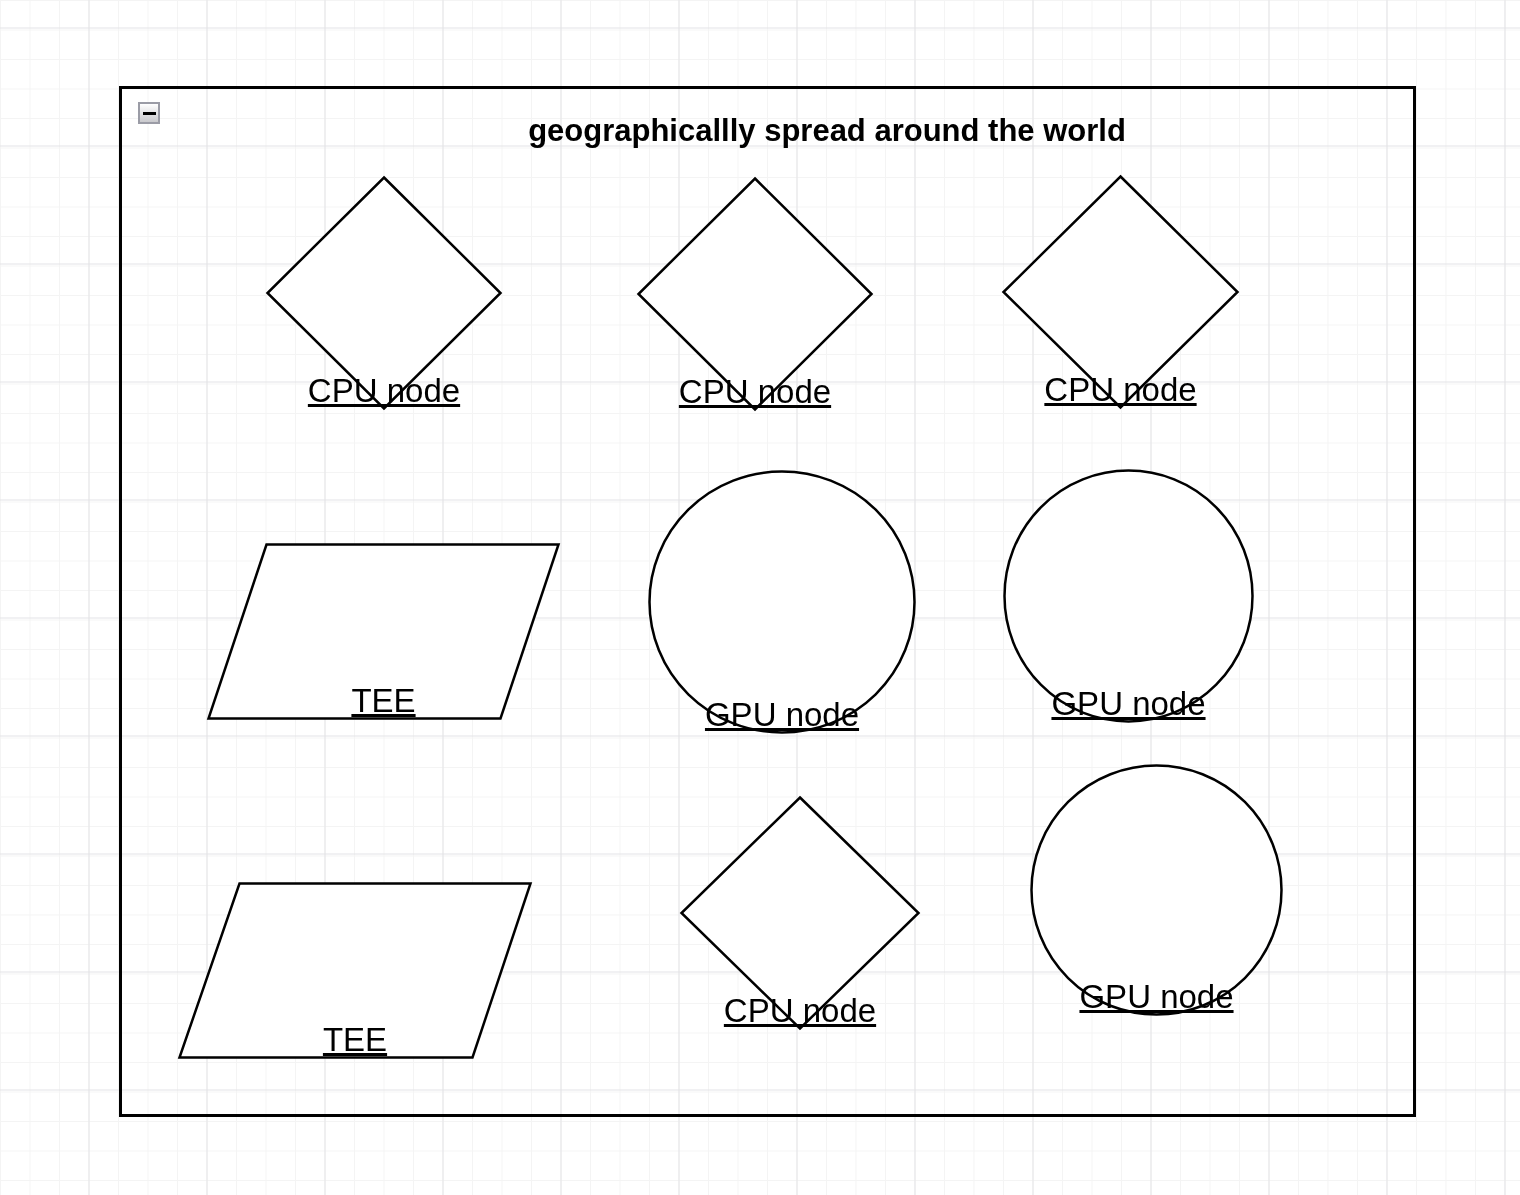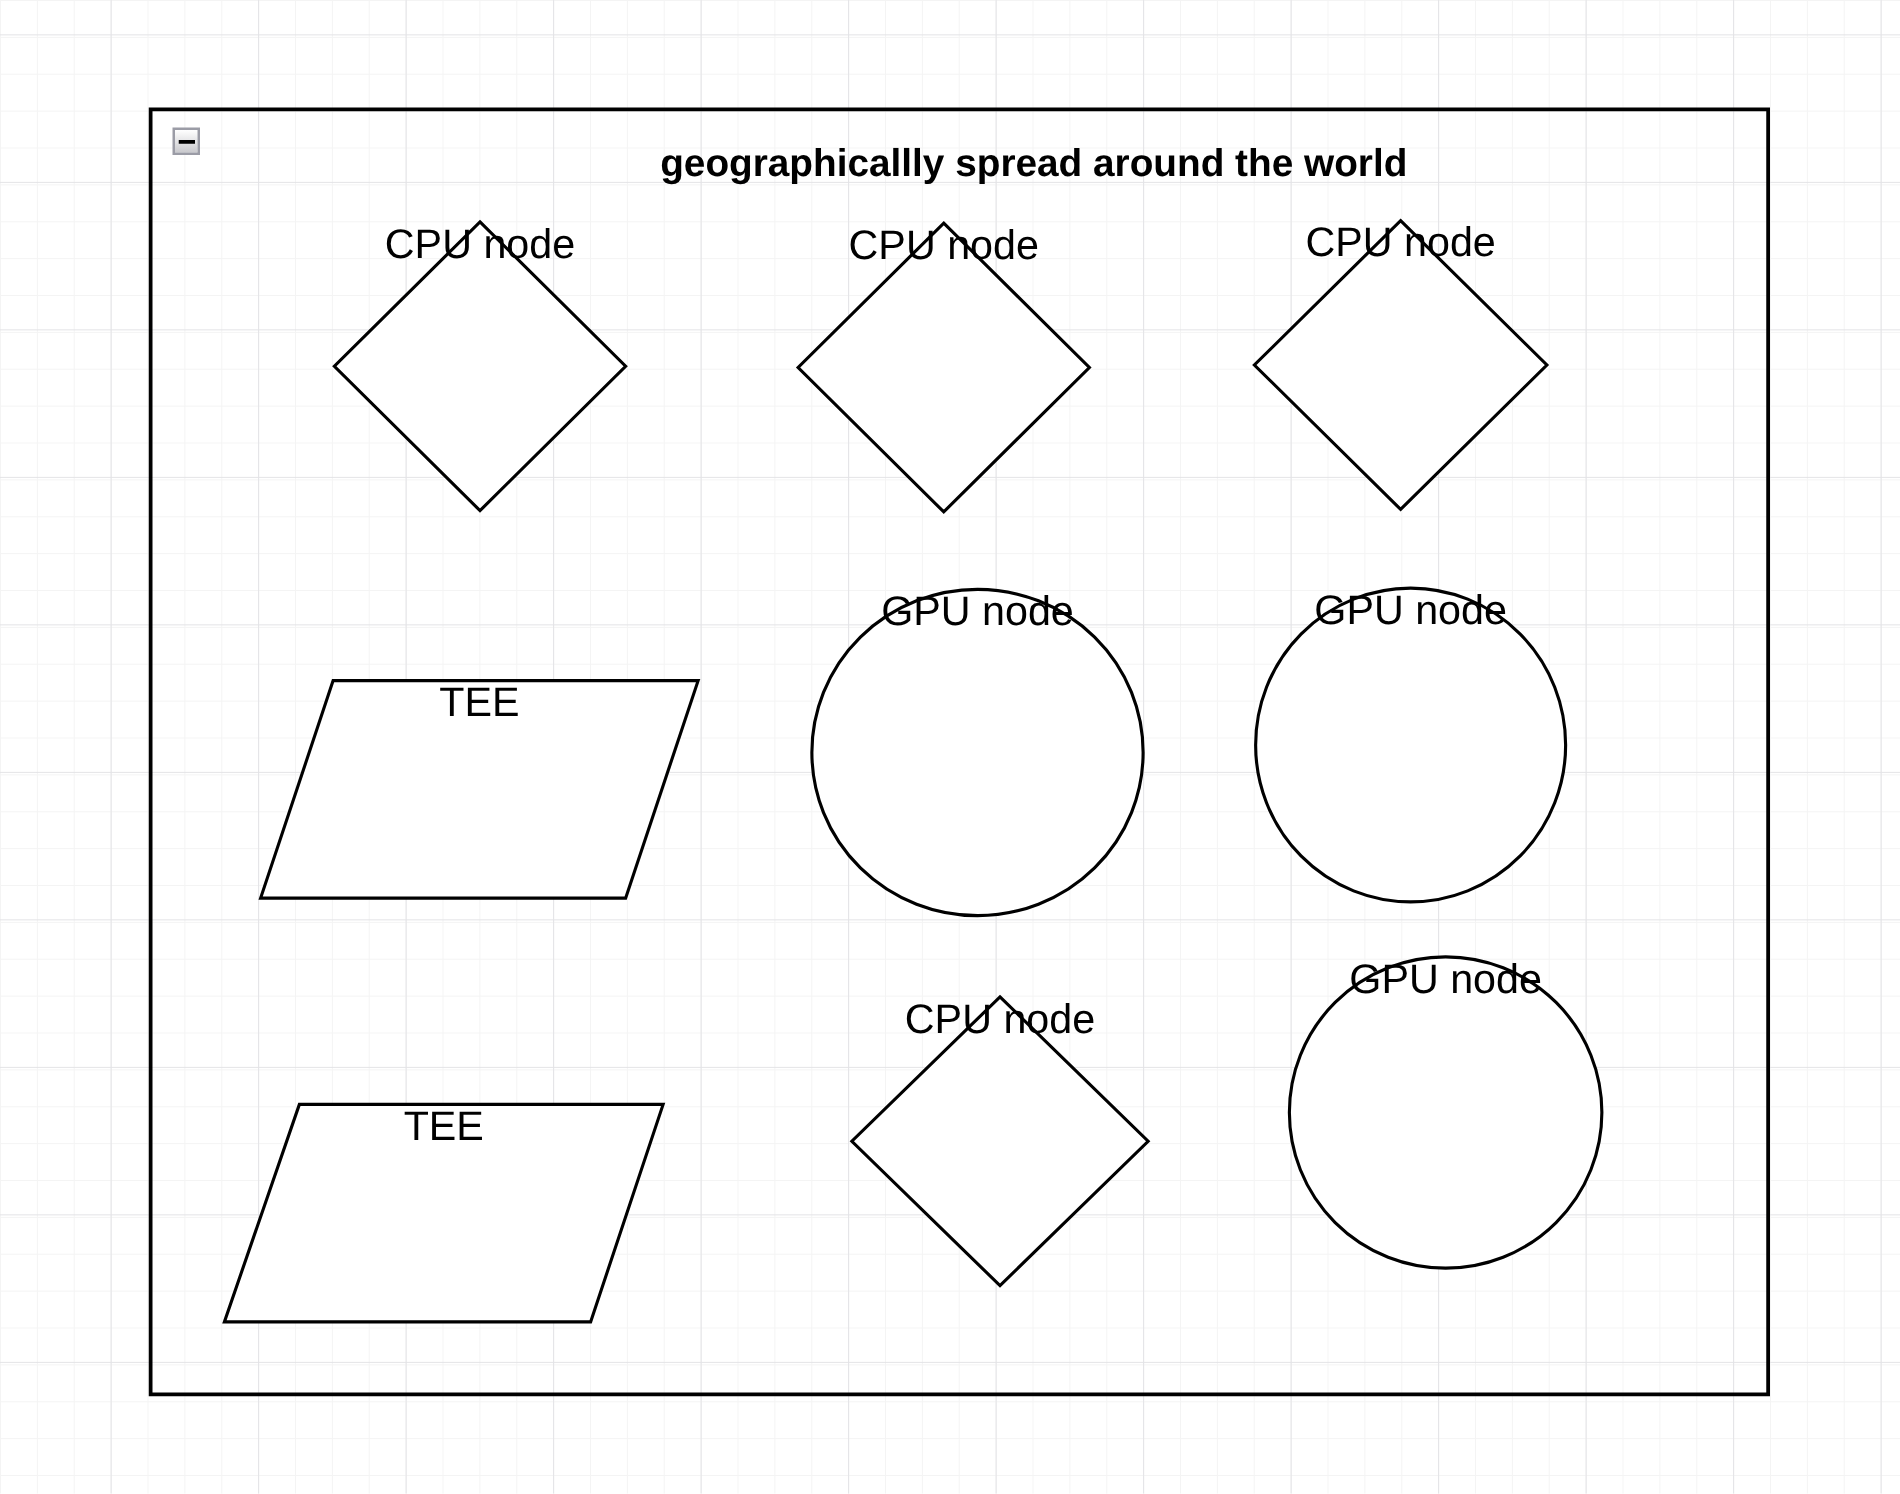--- a/index.html
+++ b/index.html
@@ -52,22 +52,23 @@
     transform: translateX(-50%);
     font-size: 31px;
     font-weight: bold;
     color: #000000;
     white-space: nowrap;
   }
 
   .shape {
     position: absolute;
     display: flex;
-    align-items: flex-start;
+    align-items: flex-end;
     justify-content: center;
+    text-decoration: underline;
   }
   .shape svg {
     position: absolute;
     left: 0; top: 0;
     width: 100%; height: 100%;
     overflow: visible;
   }
   .shape .lbl {
     position: relative;
     font-size: 33px;

